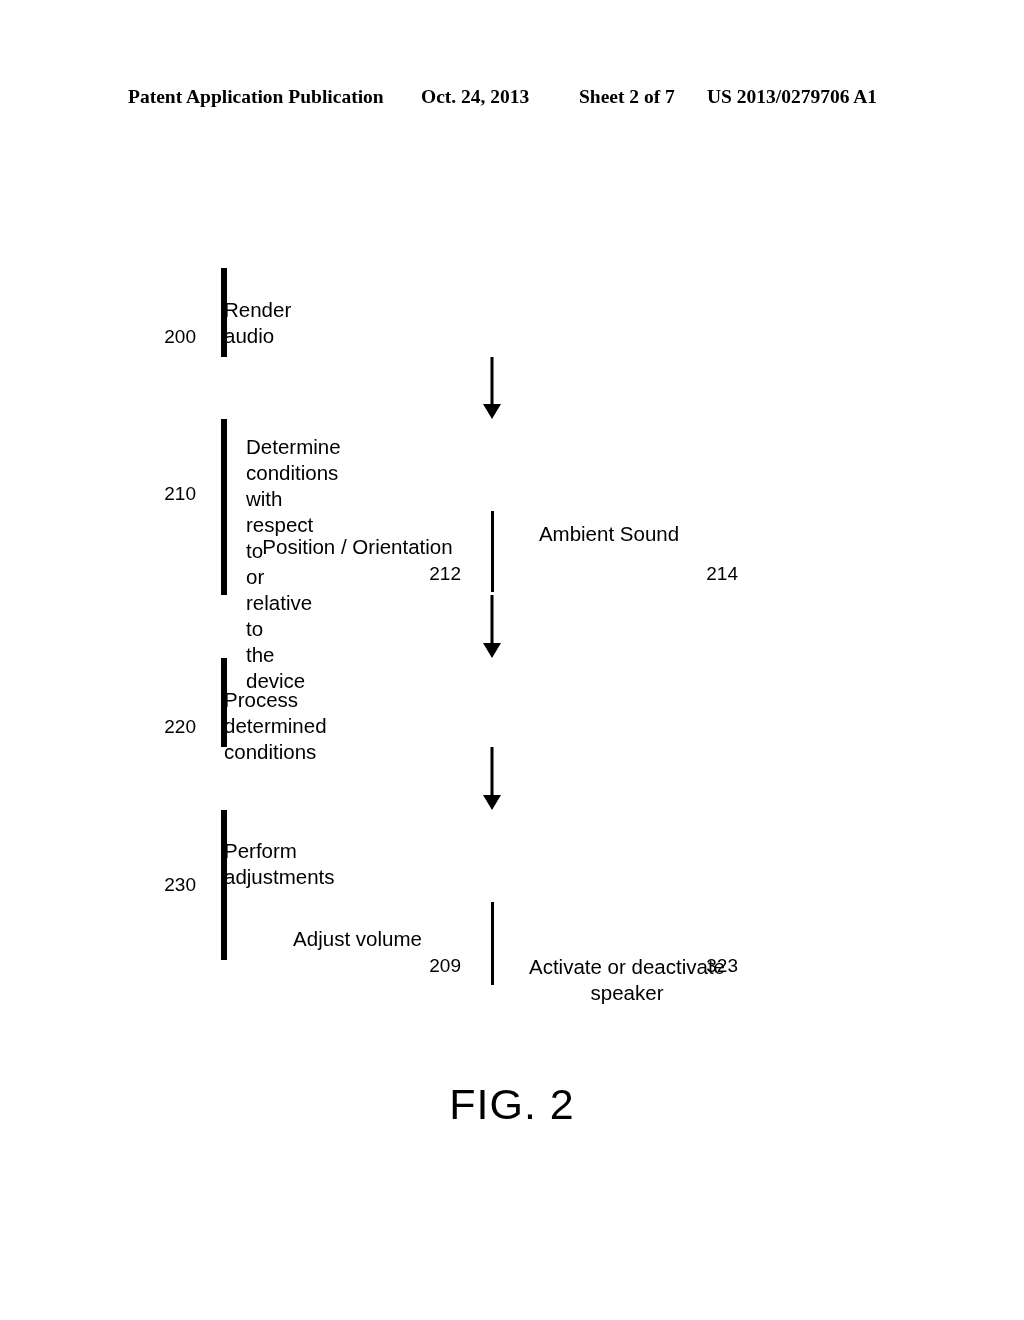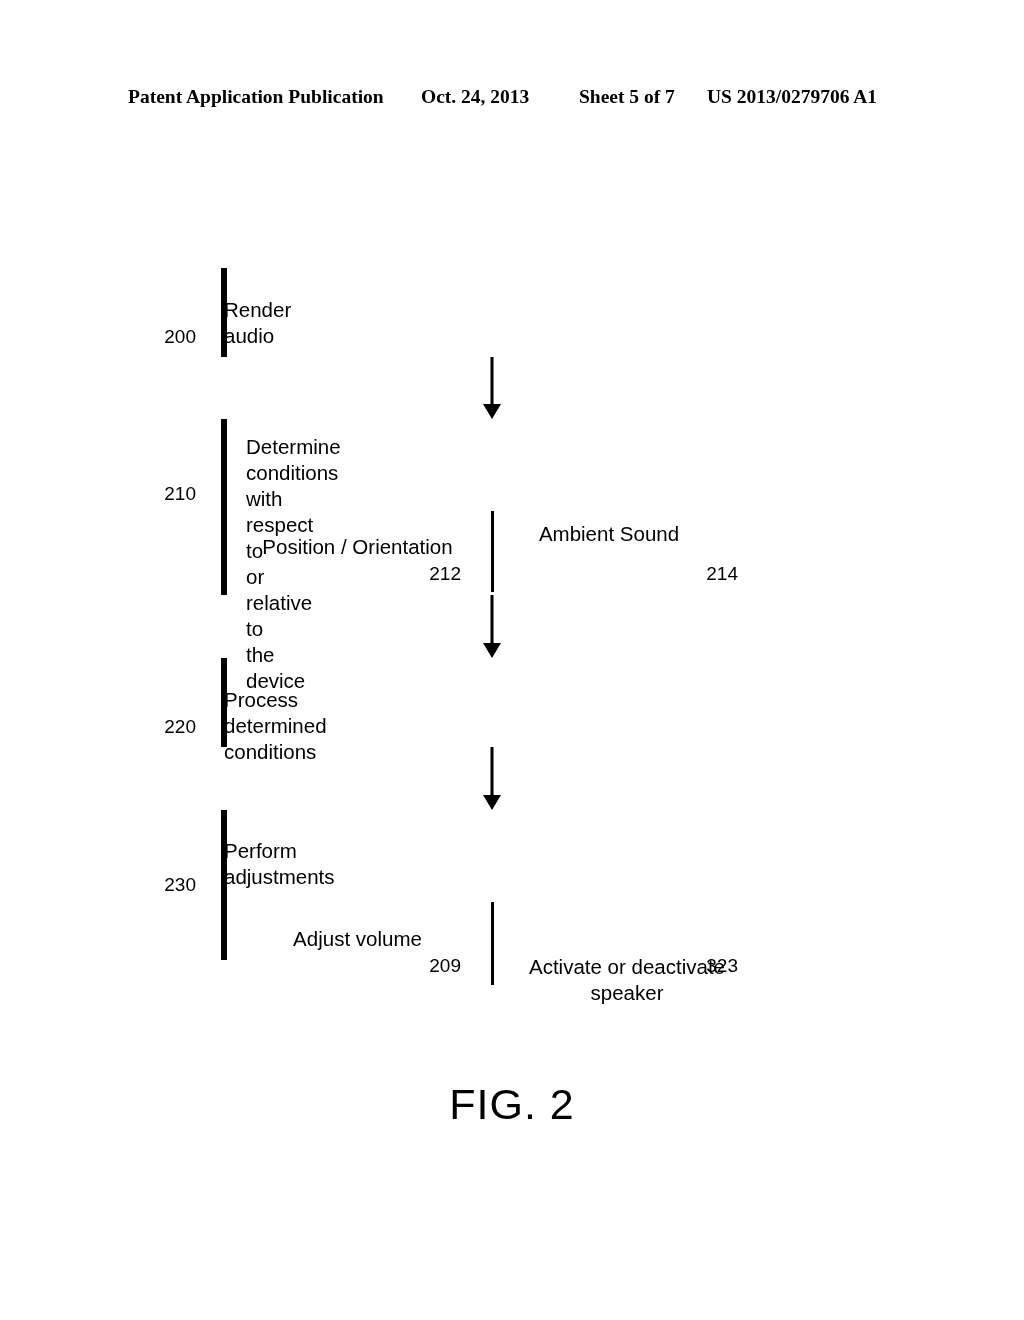--- a/index.html
+++ b/index.html
@@ -159,21 +159,21 @@
     letter-spacing: 1px;
     color: #000;
   }
 </style>
 </head>
 <body>
 
 <div class="page-header">
   <span class="hdr-pub">Patent Application Publication</span>
   <span class="hdr-date">Oct. 24, 2013</span>
-  <span class="hdr-sheet">Sheet 5 of 7</span>
+  <span class="hdr-sheet">Sheet 2 of 7</span>
   <span class="hdr-patno">US 2013/0279706 A1</span>
 </div>
 
 <div class="flow">
 
   <div class="node" style="top:0px; height:89px;">
     <div class="sect-inner">
       <div class="label" style="top:26px;">Render audio</div>
       <div class="refnum" style="top:56px;">200</div>
     </div>

